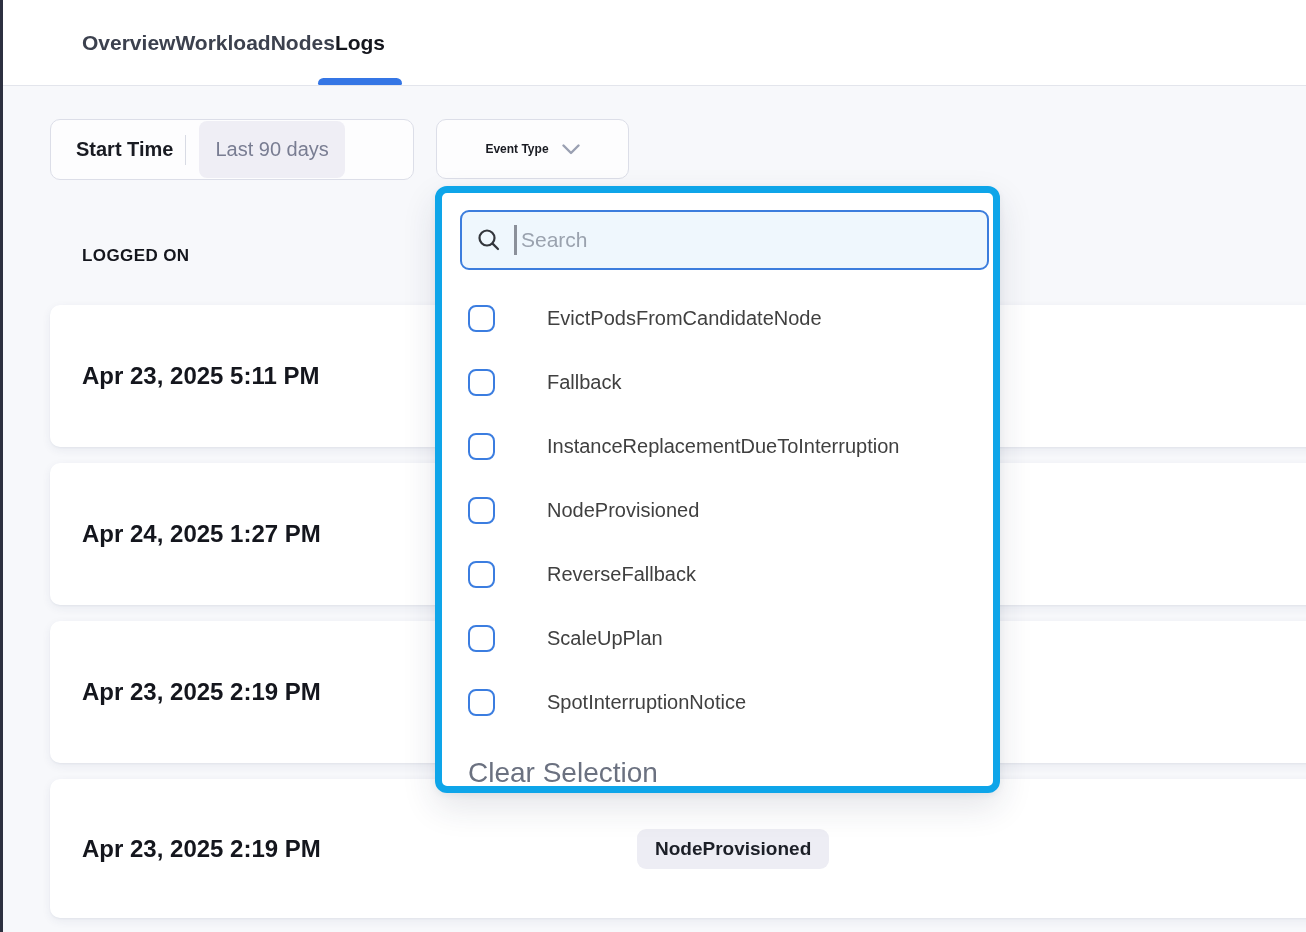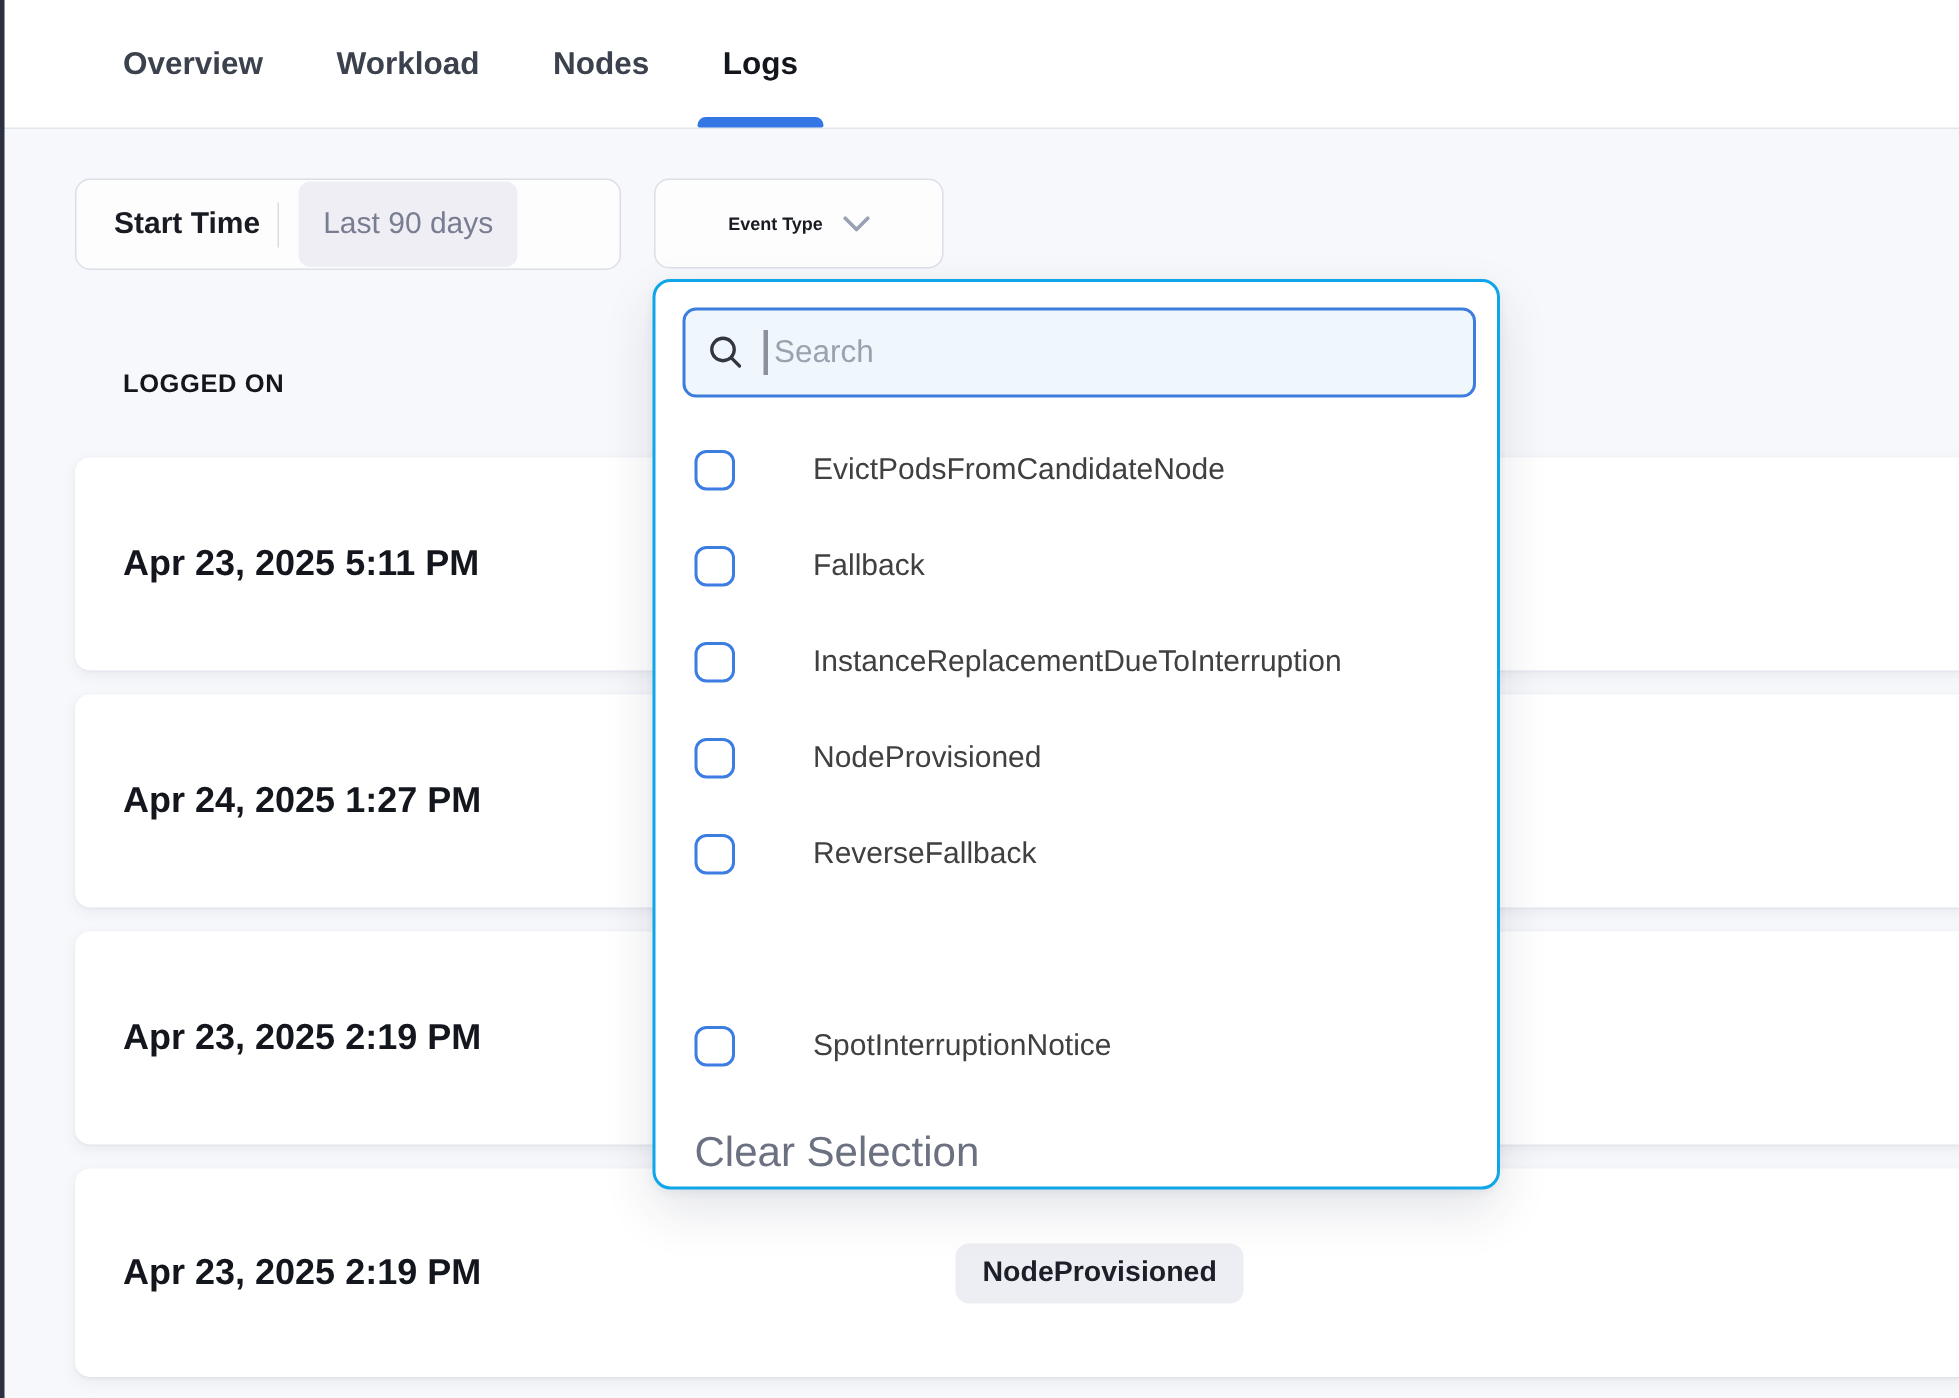--- a/index.html
+++ b/index.html
@@ -5,21 +5,21 @@
   html,body{margin:0;padding:0;}
   body{font-family:"Liberation Sans",sans-serif;background:#f7f8fb;-webkit-font-smoothing:antialiased;}
   .screen{position:relative;width:1306px;height:932px;overflow:hidden;background:#f7f8fb;}
 
   
   .left-strip{position:absolute;left:0;top:0;width:3px;height:100%;background:#2d3040;z-index:60;}
 
   
   .tabbar{position:absolute;left:3px;top:0;right:0;height:86px;background:#ffffff;
           border-bottom:1px solid #e3e5ec;display:flex;align-items:stretch;
-          padding-left:79px;gap:49px;box-sizing:border-box;z-index:10;}
+          padding-left:79px;box-sizing:border-box;z-index:10;}
   .tab{position:relative;display:flex;align-items:center;font-size:21px;font-weight:600;
        color:#3c414e;cursor:pointer;}
   .tab.active{color:#14161d;font-weight:700;}
   .tab-underline{position:absolute;left:-17px;right:-17px;bottom:0;height:7px;
        background:#3576e5;border-radius:7px 7px 2px 2px;}
 
   
   .btn-start{position:absolute;left:50px;top:119px;width:364px;height:61px;background:#fdfdfe;
        border:1px solid #dcdee8;border-radius:10px;display:flex;align-items:center;
        padding-left:25px;box-sizing:border-box;cursor:pointer;}
@@ -42,21 +42,21 @@
   .row-1{top:305px;height:142px;}
   .row-2{top:463px;height:142px;}
   .row-3{top:621px;height:142px;}
   .row-4{top:779px;height:139px;}
   .ts{font-size:24px;font-weight:700;color:#14161d;}
   .event-badge{position:absolute;left:587px;top:50%;transform:translateY(-50%);
        background:#ededf4;border-radius:9px;padding:9px 18px;font-size:19px;font-weight:700;color:#1c1f27;}
 
   
   .panel{position:absolute;left:435px;top:186px;width:565px;height:607px;background:#ffffff;
-       border:2px solid #0ea5e9;border-radius:12px;
+       border:7px solid #0ea5e9;border-radius:12px;
        box-shadow:0 14px 34px rgba(35,45,75,0.12),0 2px 6px rgba(35,45,75,0.06);
        z-index:40;box-sizing:border-box;}
   .search-box{position:absolute;left:18px;top:17px;width:529px;height:60px;background:#eff7fd;
        border:2px solid #3c7ddd;border-radius:9px;box-sizing:border-box;
        display:flex;align-items:center;padding:0 14px;}
   .search-glyph{width:26px;height:26px;flex:0 0 auto;margin-right:12px;}
   .caret{width:3px;height:30px;background:#8b909a;flex:0 0 auto;margin-right:2px;}
   .search-input{flex:1;border:none;background:transparent;outline:none;
        font-family:"Liberation Sans",sans-serif;font-size:21px;color:#14161d;min-width:0;}
   .search-input::placeholder{color:#9aa2ae;opacity:1;}
@@ -147,20 +147,24 @@
       <span class="option-label">InstanceReplacementDueToInterruption</span>
     </div>
     <div class="option opt-4">
       <span class="checkbox"></span>
       <span class="option-label">NodeProvisioned</span>
     </div>
     <div class="option opt-5">
       <span class="checkbox"></span>
       <span class="option-label">ReverseFallback</span>
     </div>
+    <div class="option opt-6">
+      <span class="checkbox"></span>
+      <span class="option-label">ScaleUpPlan</span>
+    </div>
     <div class="option opt-7">
       <span class="checkbox"></span>
       <span class="option-label">SpotInterruptionNotice</span>
     </div>
 
     <div class="clear-link">Clear Selection</div>
   </div>
 
 </div>
 

